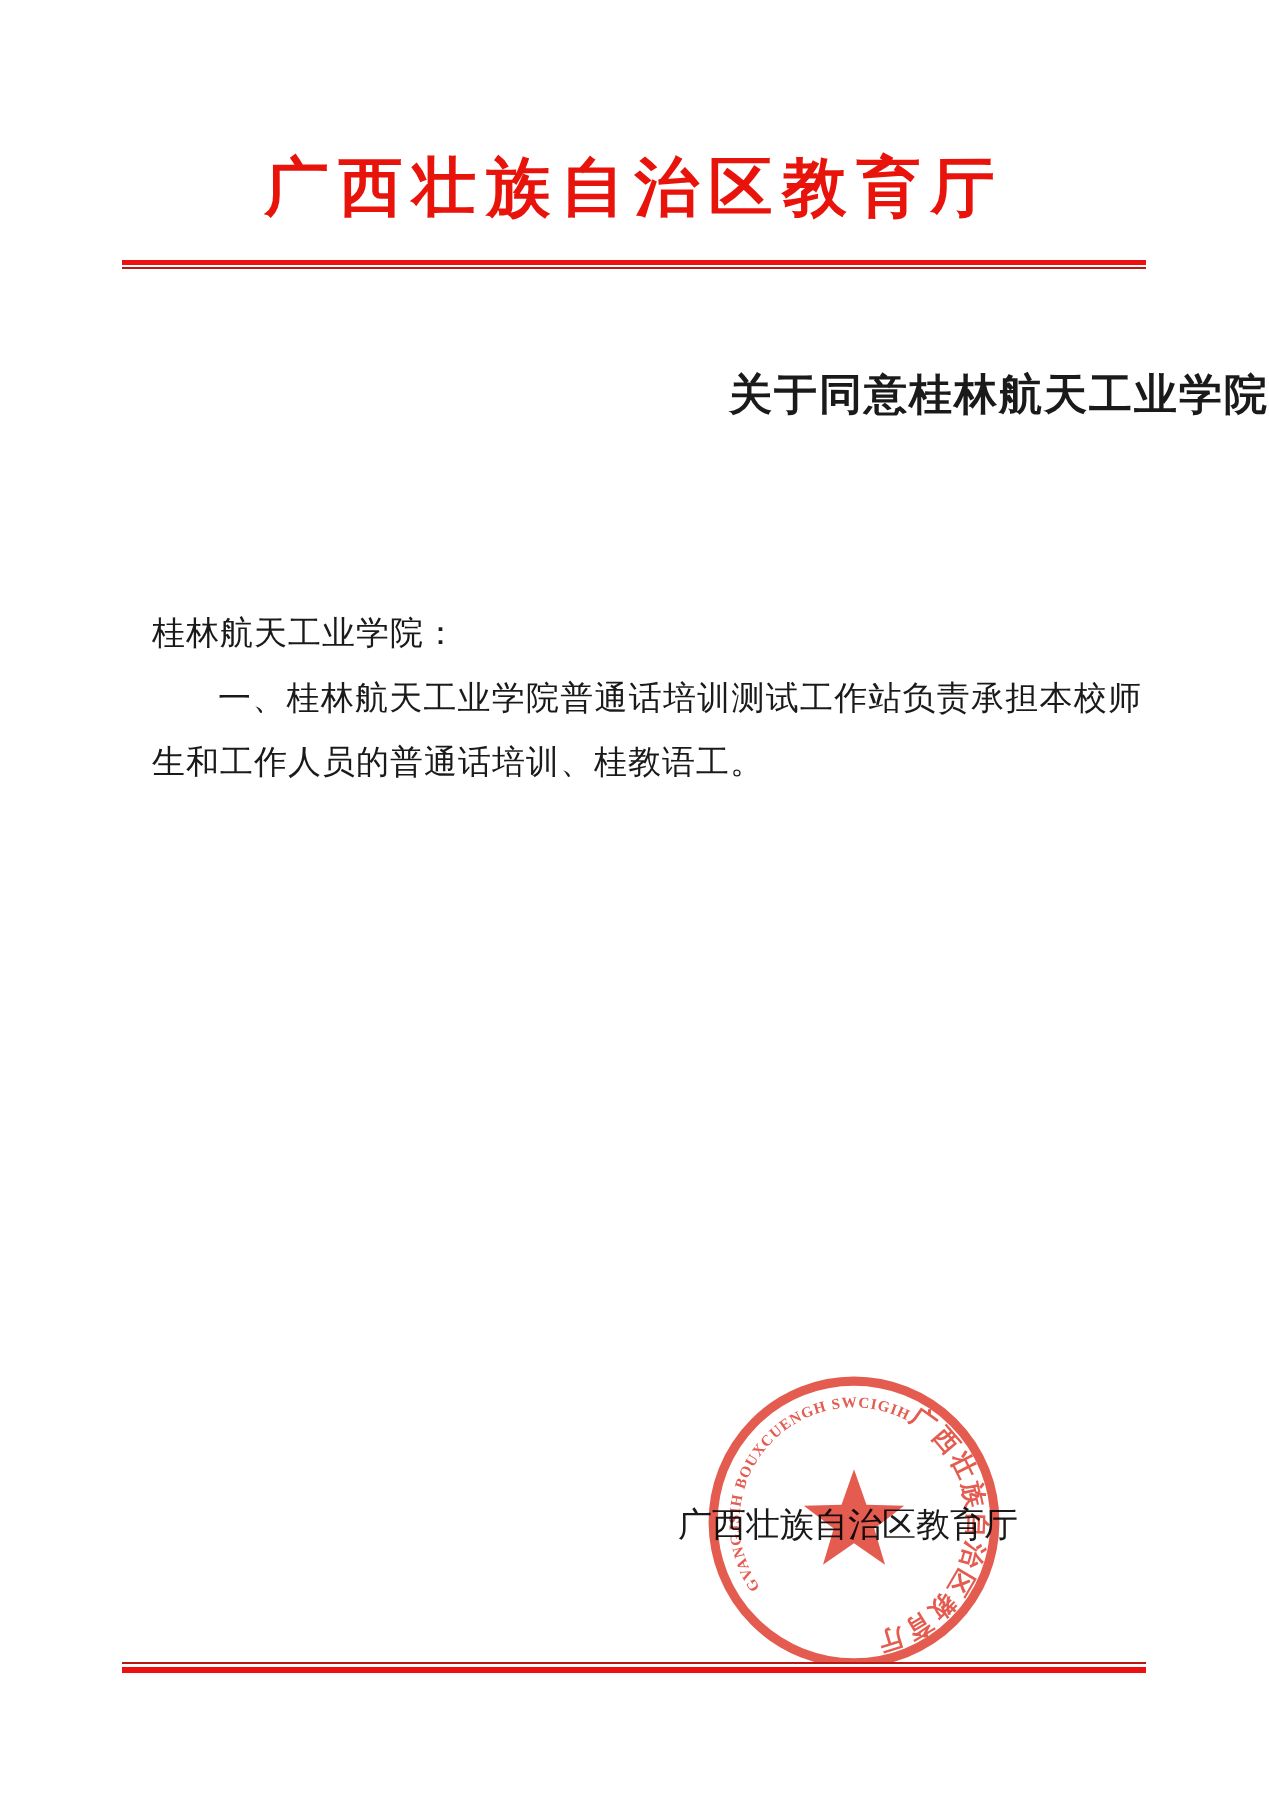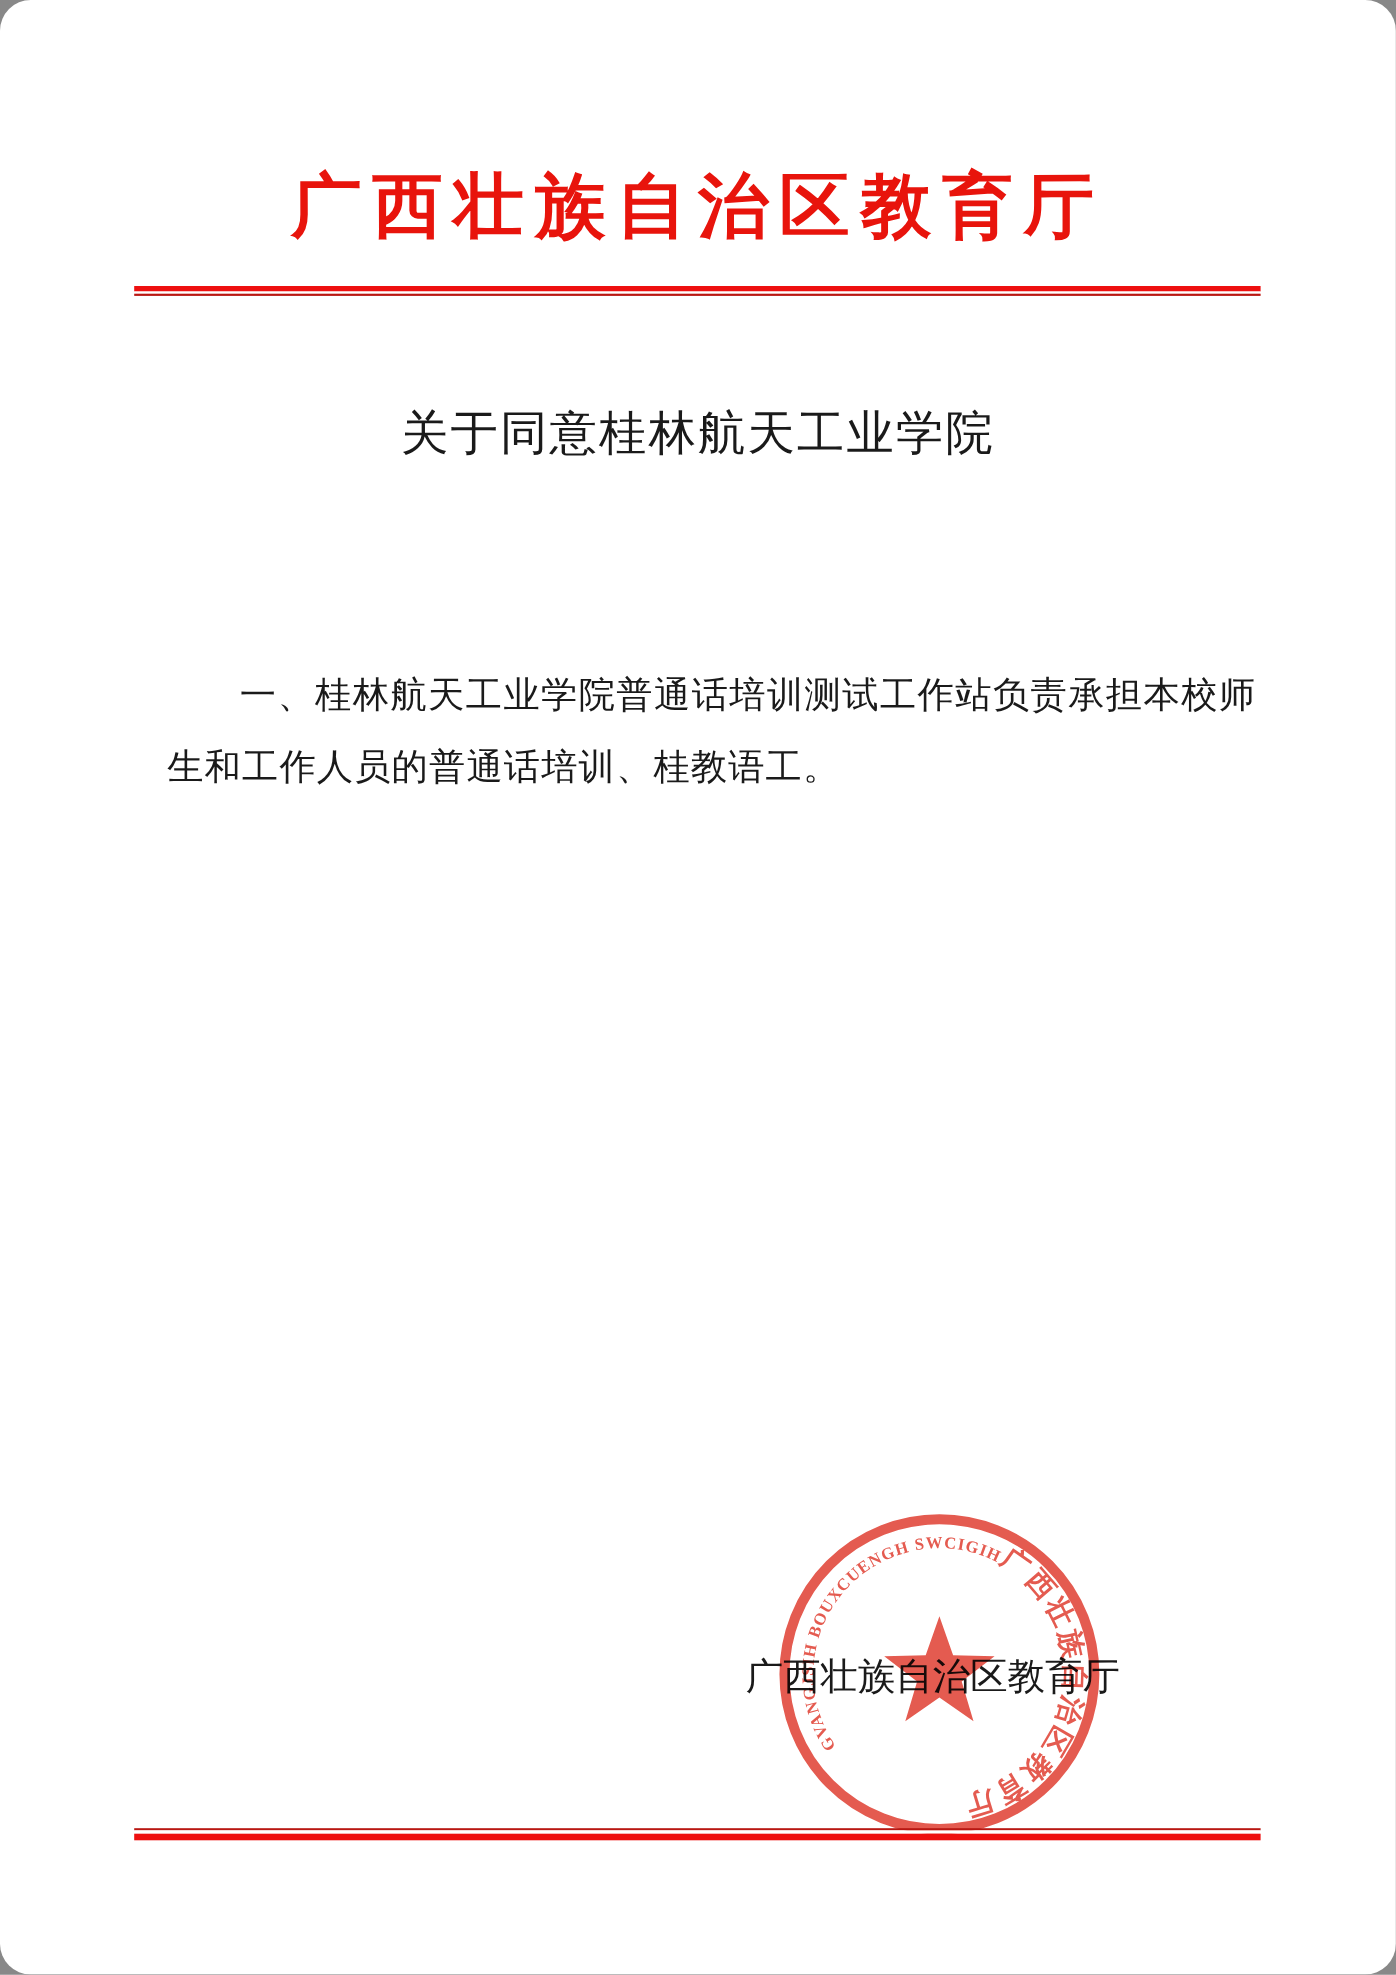--- a/index.html
+++ b/index.html
@@ -4,21 +4,20 @@
 <style>
   html,body { margin:0; padding:0; background:#888; }
   .page {
     position:relative;
     width:1269px; height:1795px;
     margin:0 auto;
     background:#ffffff;
     font-family:"Liberation Serif","DejaVu Serif",serif;
     color:#1a1a1a;
     overflow:hidden;
-    border-radius:28px;
   }
 
   
   .agency-title {
     position:absolute; top:142px; left:0; right:0;
     text-align:center;
     font-size:64px; line-height:92px; font-weight:bold;
     letter-spacing:10px;
     color:#e8140c;
     white-space:nowrap;
@@ -36,23 +35,23 @@
   .doc-number {
     position:absolute; top:294px; right:138px;
     font-size:29px; line-height:40px;
     letter-spacing:2px;
     white-space:nowrap;
   }
 
   
   .doc-title {
     position:absolute; top:338px; left:0; right:0;
-    text-align:center;
+    text-align:right;
     font-size:43px; line-height:113px;
-    font-weight:normal;
+    font-weight:bold;
     letter-spacing:2px;
   }
 
   
   .body-text {
     position:absolute; top:601px; left:152px; width:990px;
     font-size:33px; line-height:64.5px;
     text-align:justify;
     letter-spacing:1px;
   }
@@ -95,20 +94,21 @@
     <div class="bar-gap"></div>
     <div class="bar-thin"></div>
   </div>
 
 
   <div class="doc-title">
     <div>关于同意桂林航天工业学院</div>
   </div>
 
   <div class="body-text">
+    <p>桂林航天工业学院：</p>
     <p class="indent">一、桂林航天工业学院普通话培训测试工作站负责承担本校师生和工作人员的普通话培训、桂教语工。</p>
   </div>
 
   <div class="signature">
     <div>广西壮族自治区教育厅</div>
   </div>
 
   <svg class="seal" viewBox="0 0 300 300">
     <circle cx="150" cy="150" r="139" fill="none" stroke="#e14437" stroke-width="9"></circle>
     <polygon fill="#e14437" points="150,98 162.3,133 199.5,133.9 170,156.5 180.6,192.1 150,171 119.4,192.1 130,156.5 100.5,133.9 137.7,133"></polygon>

